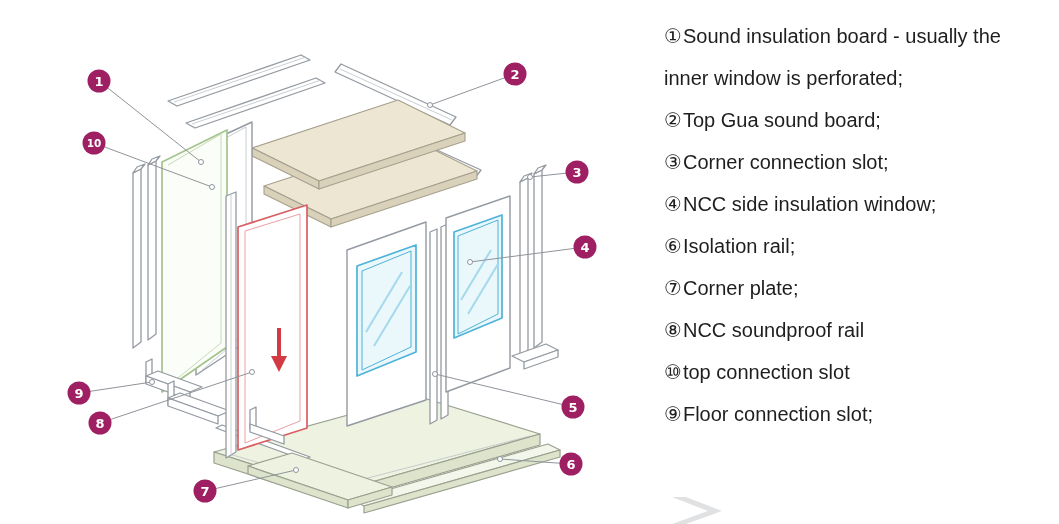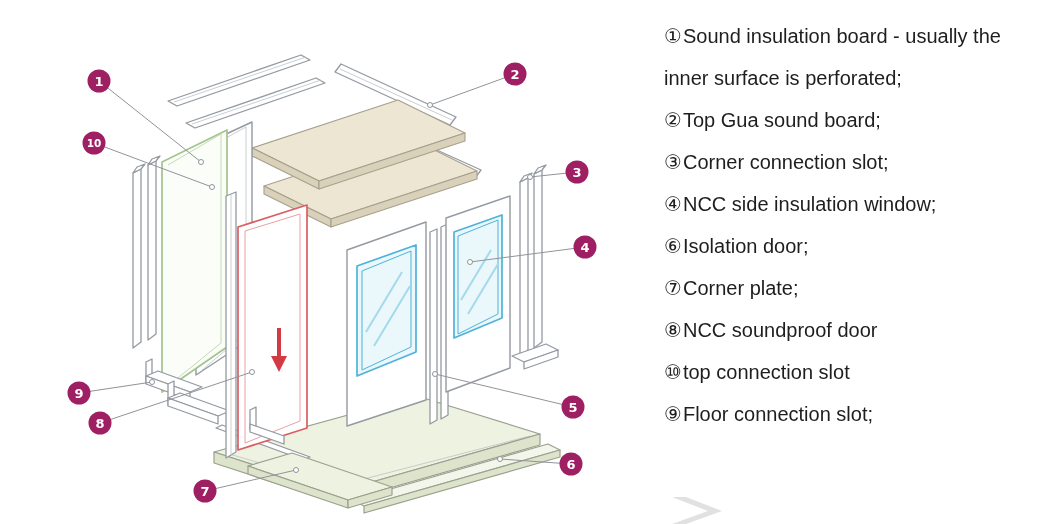--- a/index.html
+++ b/index.html
@@ -236,24 +236,24 @@
       <line class="leader" x1="79" y1="393" x2="152" y2="382"></line>
       <circle class="dot" cx="152" cy="382" r="2.5"></circle>
       <circle class="badge-circle" cx="79" cy="393" r="11.5" fill="#9e1f62"></circle>
       <text class="badge-num" x="79" y="397.5">9</text>
     </g>
 
     <path class="watermark" d="M672,497 L708,511 L672,524 L686,524 L722,511 L686,497 Z"></path>
   </svg>
 
   <div class="legend">
-    <div class="legend-item"><span class="bullet">①</span><span>Sound insulation board - usually the inner surface is perforated;</span></div>
+    <div class="legend-item"><span class="bullet">①</span><span>Sound insulation board - usually the inner window is perforated;</span></div>
     <div class="legend-item"><span class="bullet">②</span><span>Top Gua sound board;</span></div>
     <div class="legend-item"><span class="bullet">③</span><span>Corner connection slot;</span></div>
     <div class="legend-item"><span class="bullet">④</span><span>NCC side insulation window;</span></div>
-    <div class="legend-item"><span class="bullet">⑥</span><span>Isolation door;</span></div>
+    <div class="legend-item"><span class="bullet">⑥</span><span>Isolation rail;</span></div>
     <div class="legend-item"><span class="bullet">⑦</span><span>Corner plate;</span></div>
-    <div class="legend-item"><span class="bullet">⑧</span><span>NCC soundproof door</span></div>
+    <div class="legend-item"><span class="bullet">⑧</span><span>NCC soundproof rail</span></div>
     <div class="legend-item"><span class="bullet">⑩</span><span>top connection slot</span></div>
     <div class="legend-item"><span class="bullet">⑨</span><span>Floor connection slot;</span></div>
   </div>
 
 </div>
 
 </body></html>

